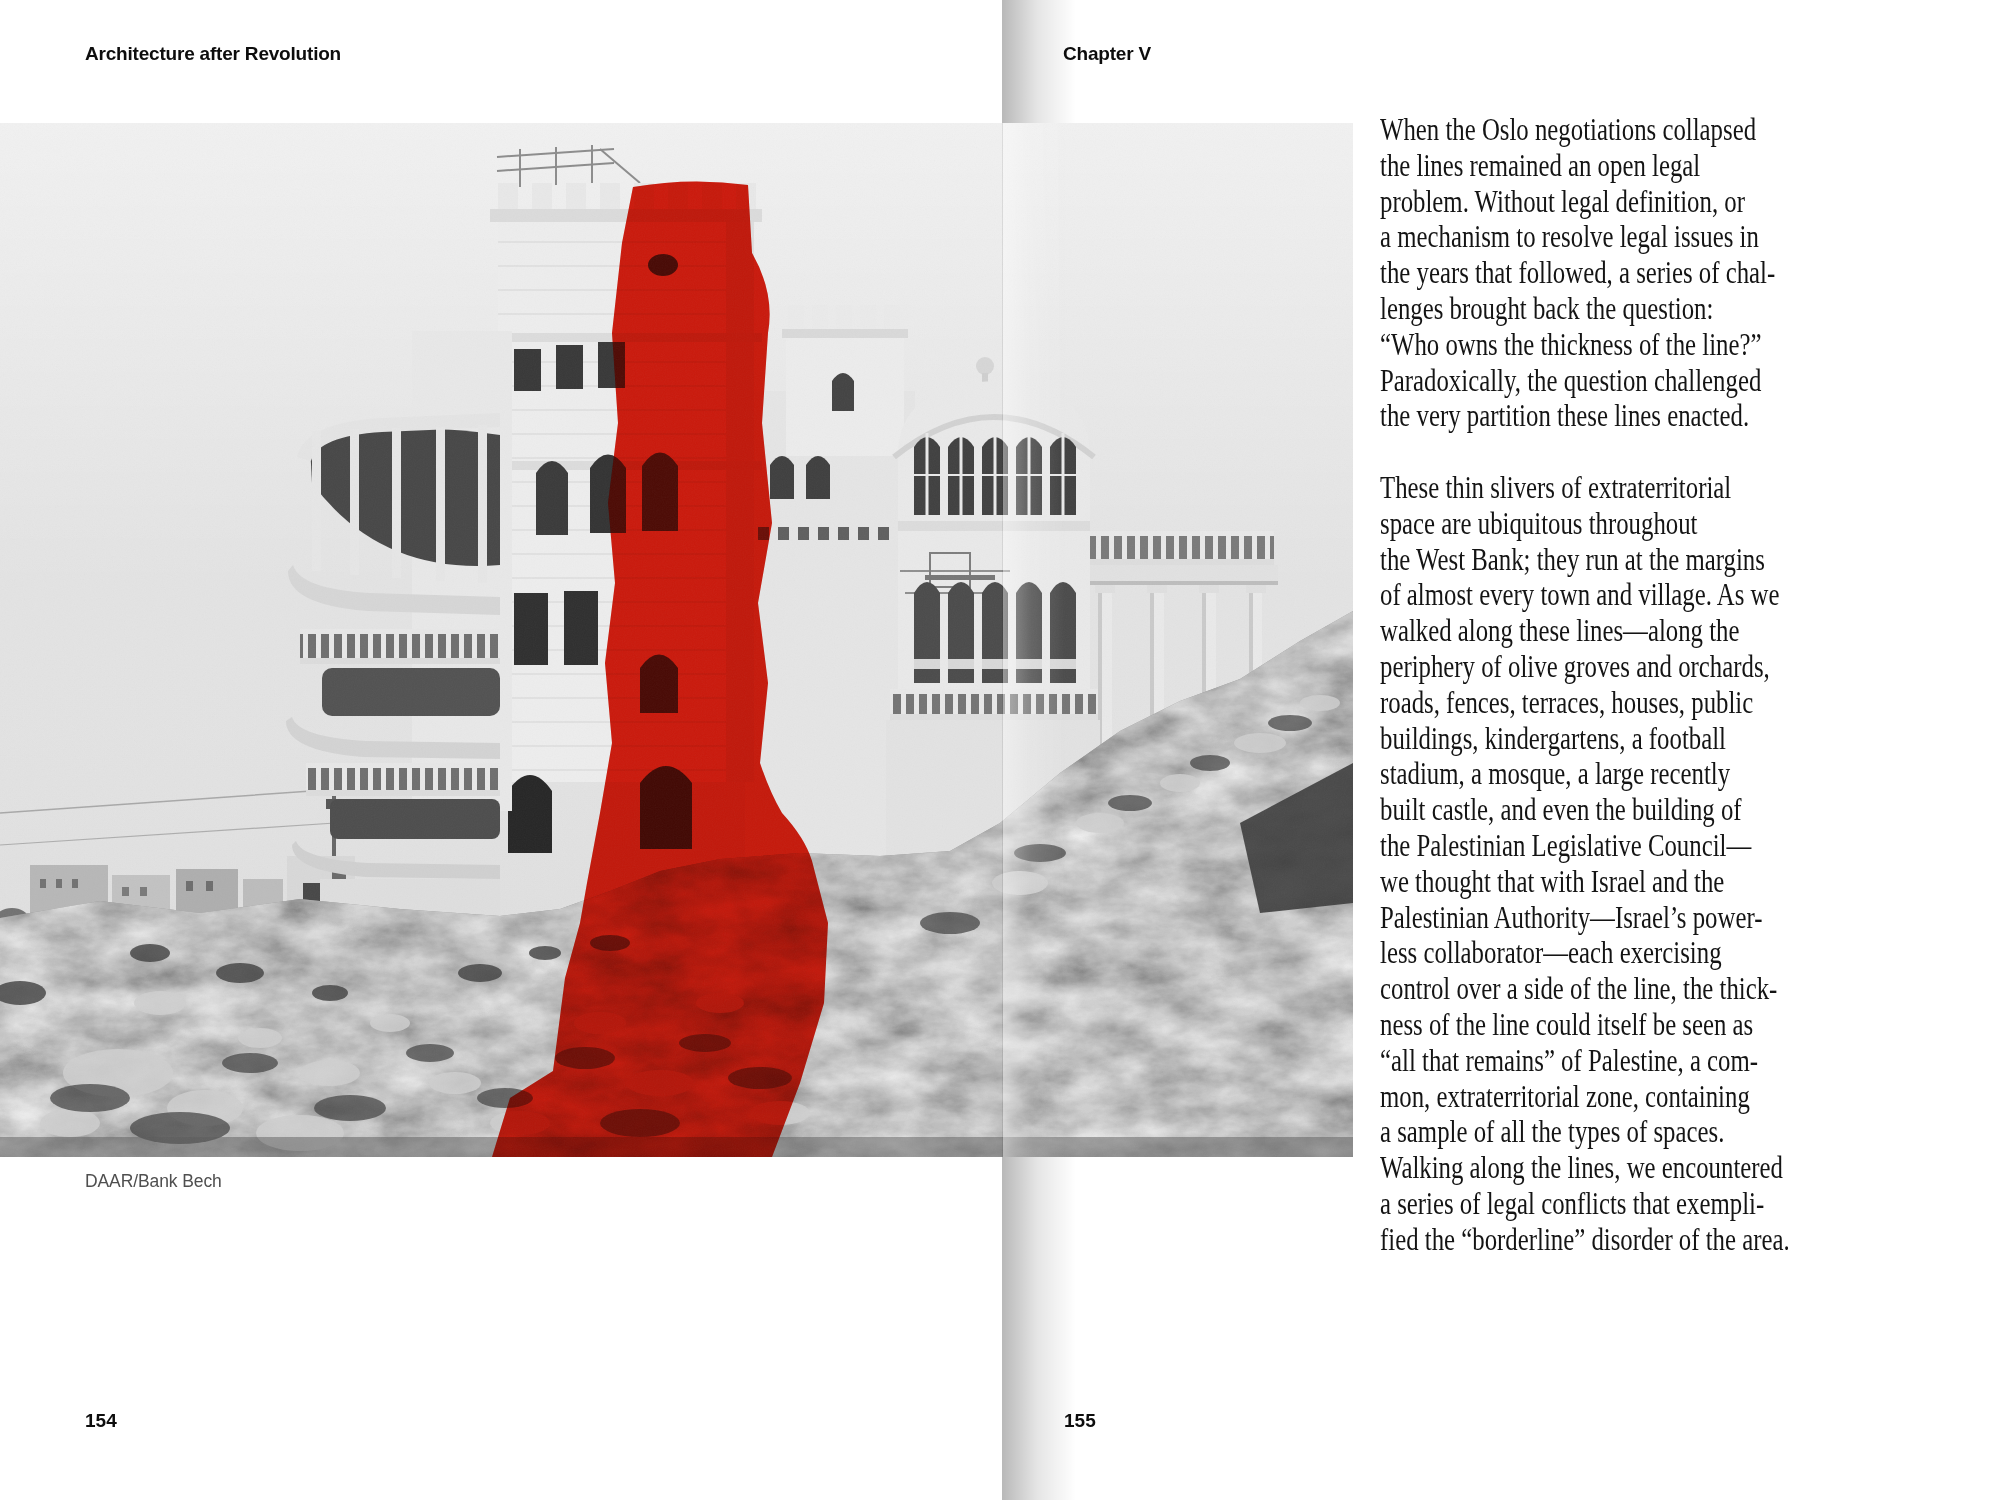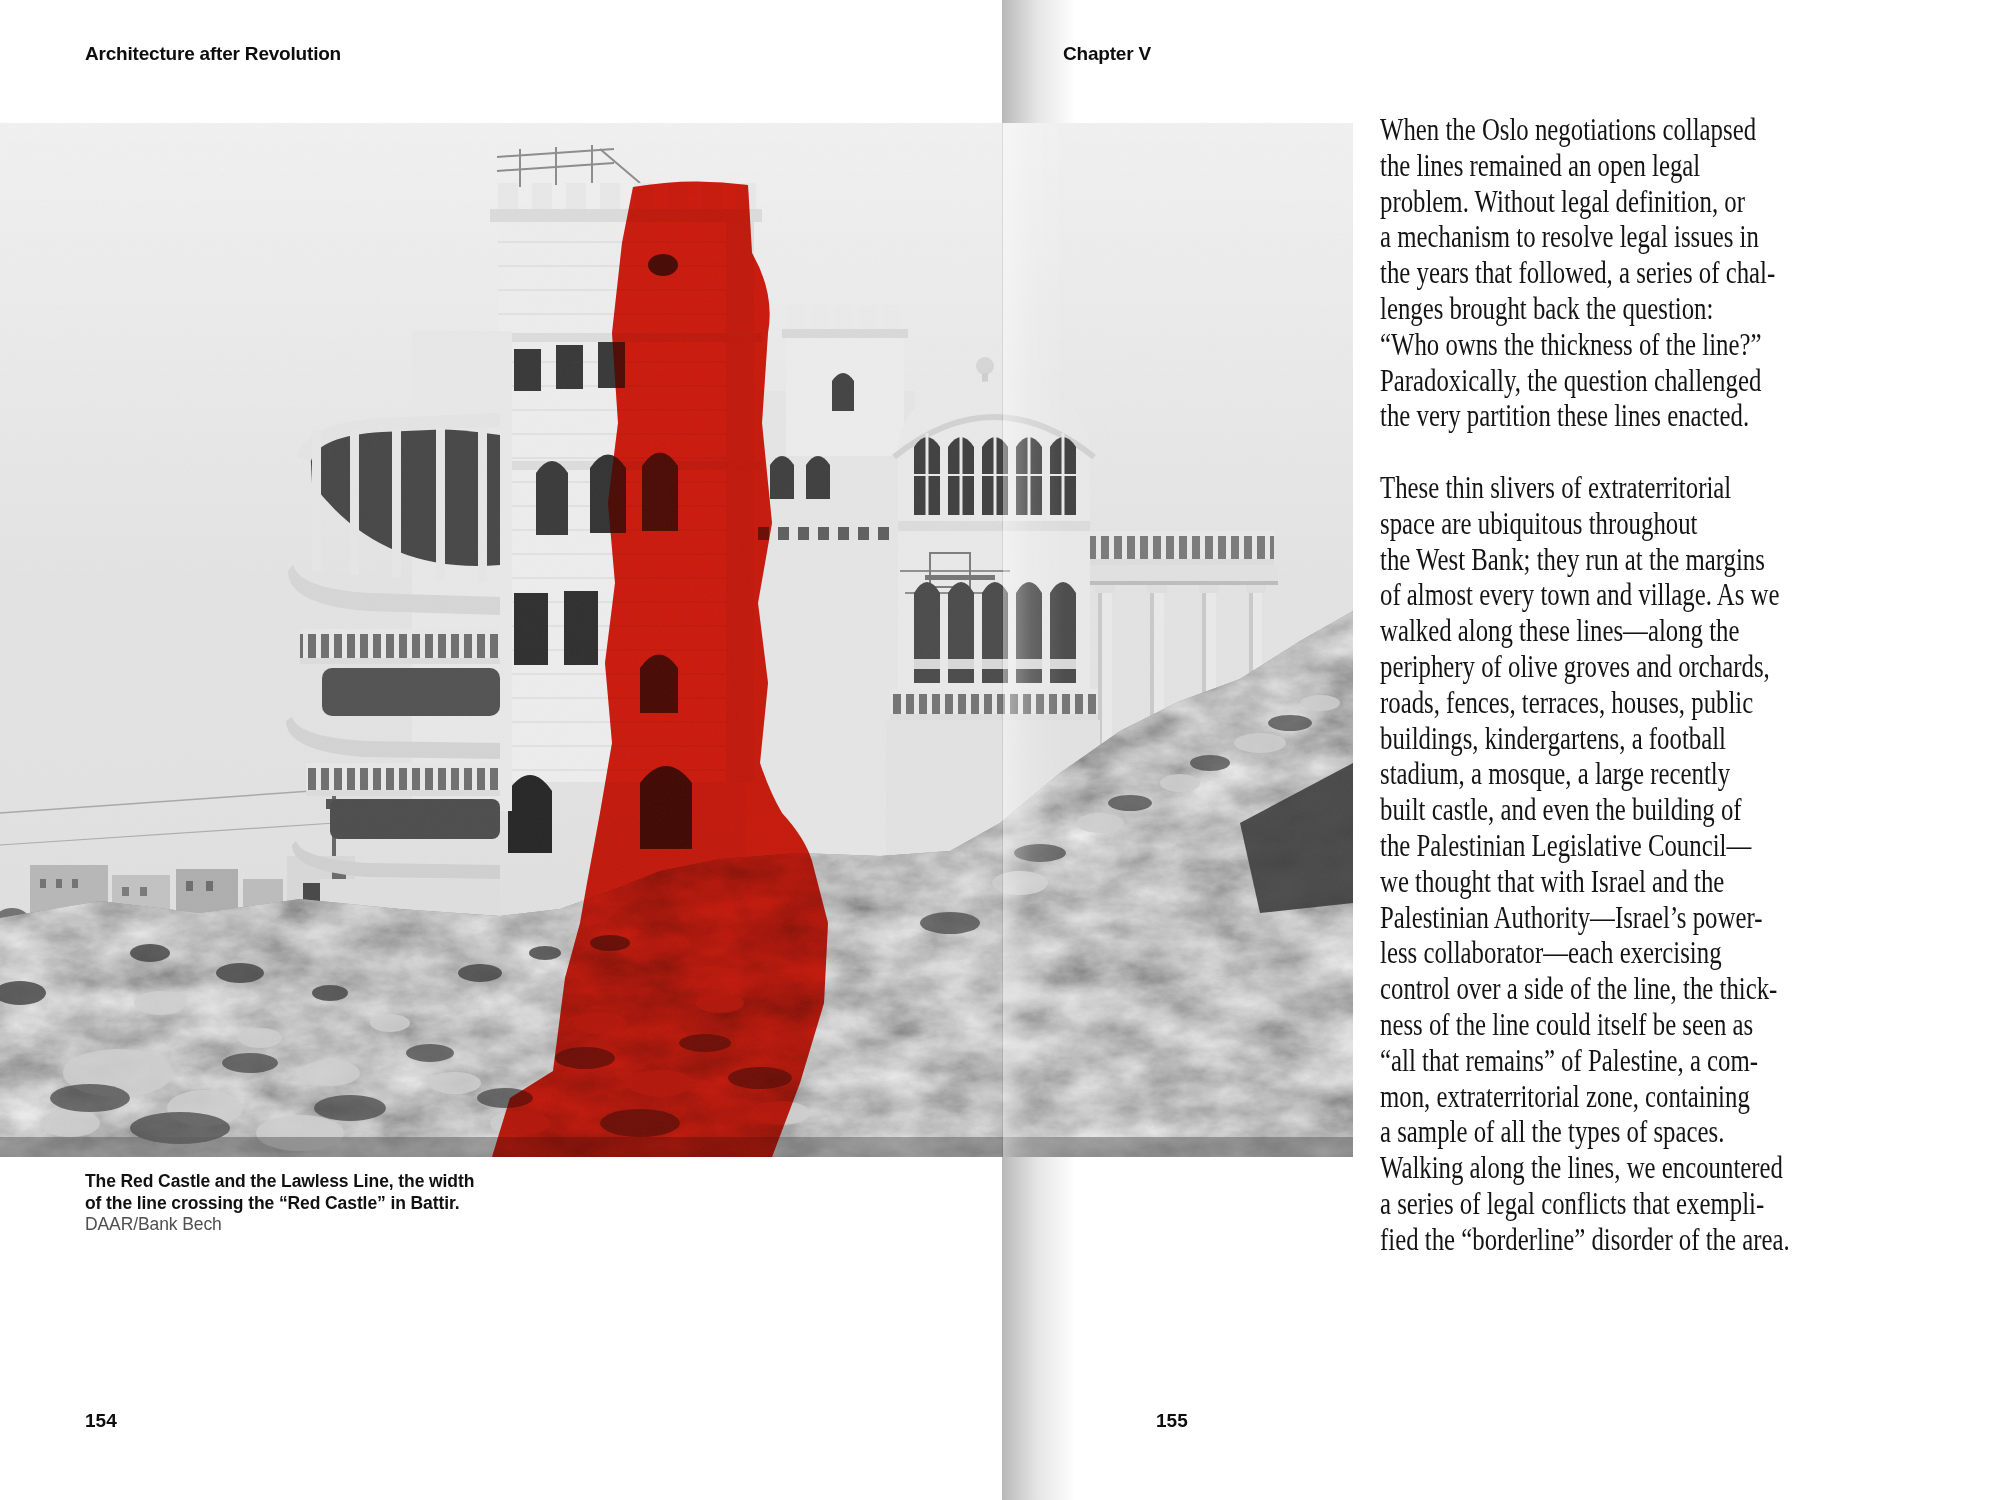--- a/index.html
+++ b/index.html
@@ -10,21 +10,21 @@
   .running-head{
     position:absolute;top:43px;font-size:19px;font-weight:bold;
     letter-spacing:-0.2px;color:#0d0d0d;white-space:nowrap;
   }
   .running-head.left{left:85px;}
   .running-head.right{left:1063px;}
   .folio{
     position:absolute;top:1410px;font-size:19px;font-weight:bold;color:#0d0d0d;text-align:center;
   }
   .folio.left{left:85px;}
-  .folio.right{left:1156px;}
+  .folio.right{left:1064px;}
   figure.photo{
     position:absolute;left:0;top:123px;width:1353px;height:1034px;margin:0;
   }
   figure.photo svg{display:block;width:100%;height:100%;}
   .caption{
     position:absolute;left:85px;top:1171px;width:420px;
     font-size:17.5px;line-height:21.5px;letter-spacing:-0.1px;
   }
   .caption .cap-title{font-weight:bold;color:#111;white-space:pre-line;}
   .caption .cap-credit{font-weight:normal;color:#4f4f4f;}
@@ -357,22 +357,20 @@
 
       <rect x="0" y="0" width="1353" height="1034" filter="url(#grain)" opacity="0.05"></rect>
     </svg>
   </figure>
 
   <div class="spine spine-top"></div>
   <div class="spine spine-photo"></div>
   <div class="spine spine-bottom"></div>
 
   <div class="caption">
-    <div class="cap-title">The Red Castle and the Lawless Line, the width
-of the line crossing the “Red Castle” in Battir.</div>
     <div class="cap-credit">DAAR/Bank Bech</div>
   </div>
 
   <div class="body-col">
     <p>When the Oslo negotiations collapsed
 the lines remained an open legal
 problem. Without legal definition, or
 a mechanism to resolve legal issues in
 the years that followed, a series of chal-
 lenges brought back the question:

